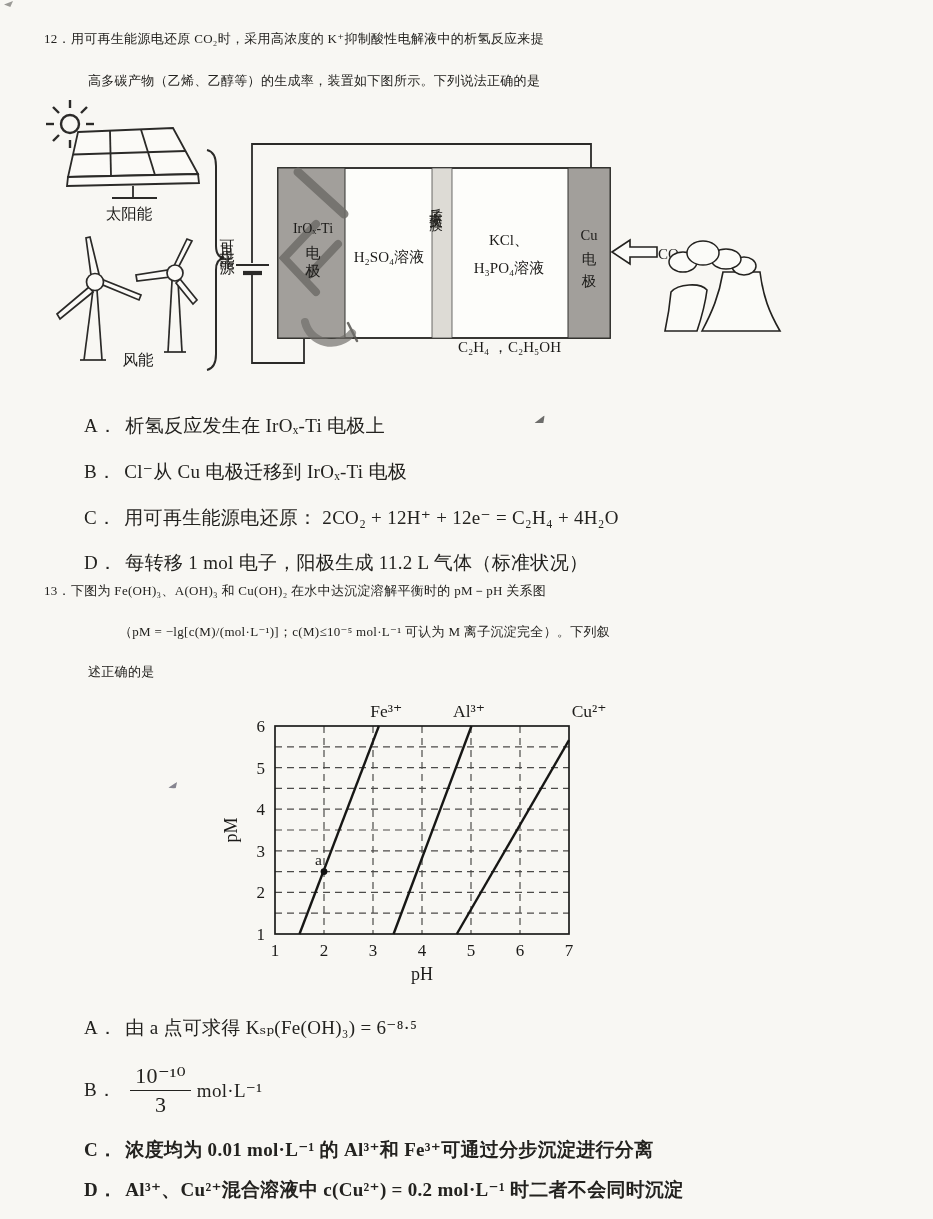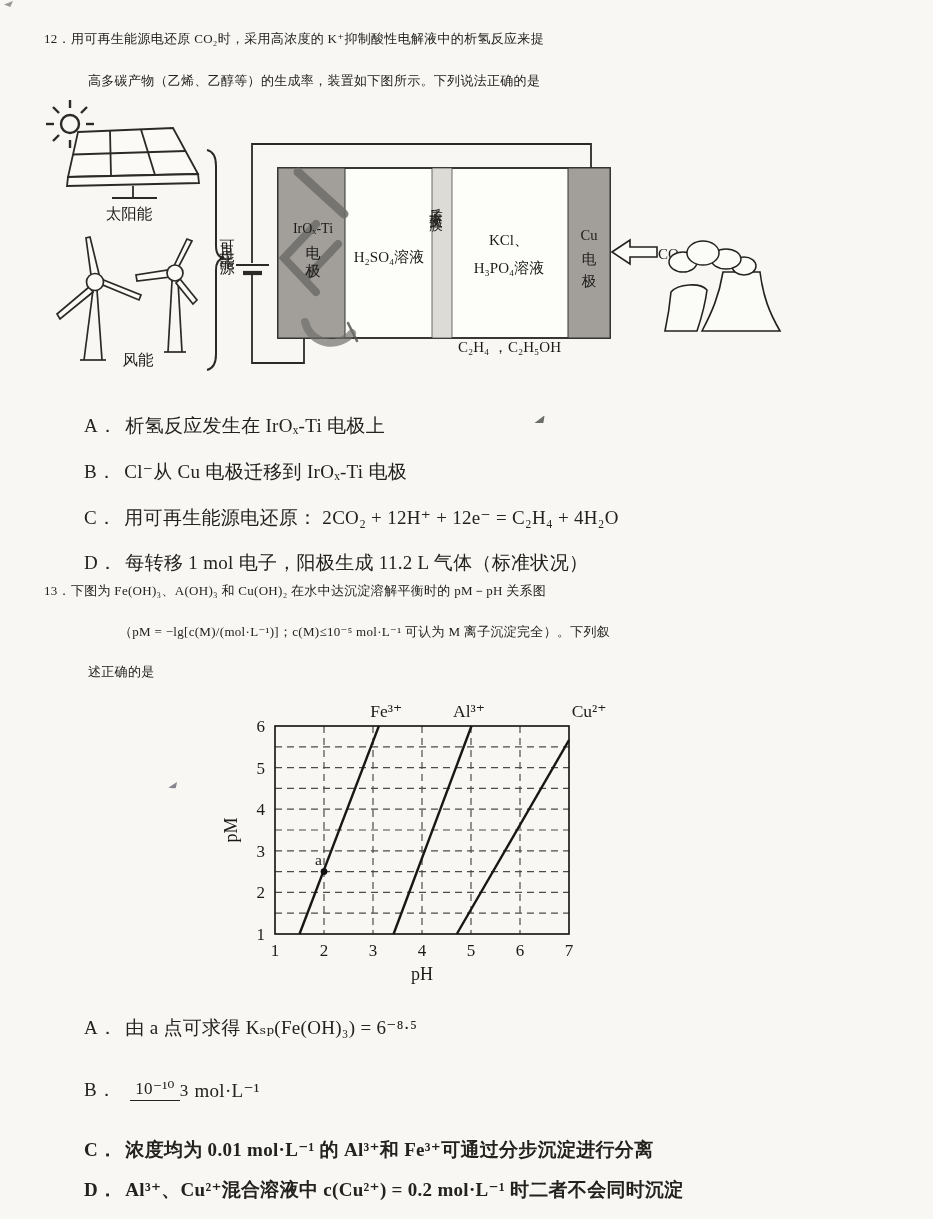--- a/index.html
+++ b/index.html
@@ -10,22 +10,22 @@
     color:#23221f;
   }
   .abs{position:absolute;white-space:nowrap;}
   .qline{font-size:13px;letter-spacing:.3px;}
   .opt{font-size:19px;letter-spacing:.3px;margin-top:11px;}
   .opt .lbl{margin-right:8px;}
   .vtext{
     writing-mode:vertical-rl;text-orientation:upright;
     font-size:15px;letter-spacing:5px;line-height:1;
   }
-  .frac{display:inline-flex;align-items:center;
-        vertical-align:middle;font-size:17px;line-height:1.15;margin:0 6px;}
+  .frac{display:inline-flex;flex-direction:column;align-items:center;
+        vertical-align:middle;font-size:22px;line-height:1.15;margin:0 6px;}
   .frac .num{display:block;border-bottom:1.6px solid #23221f;padding:0 5px 1px;}
   .frac .den{display:block;padding-top:1px;}
   .optB{display:flex;align-items:center;}
   .artifact{position:absolute;background:#6d6d6b;
             clip-path:polygon(0 60%,100% 0,70% 100%);}
   svg text{font-family:"Liberation Serif","DejaVu Serif",serif;fill:#1c1b19;}
 </style>
 </head>
 <body>
 

